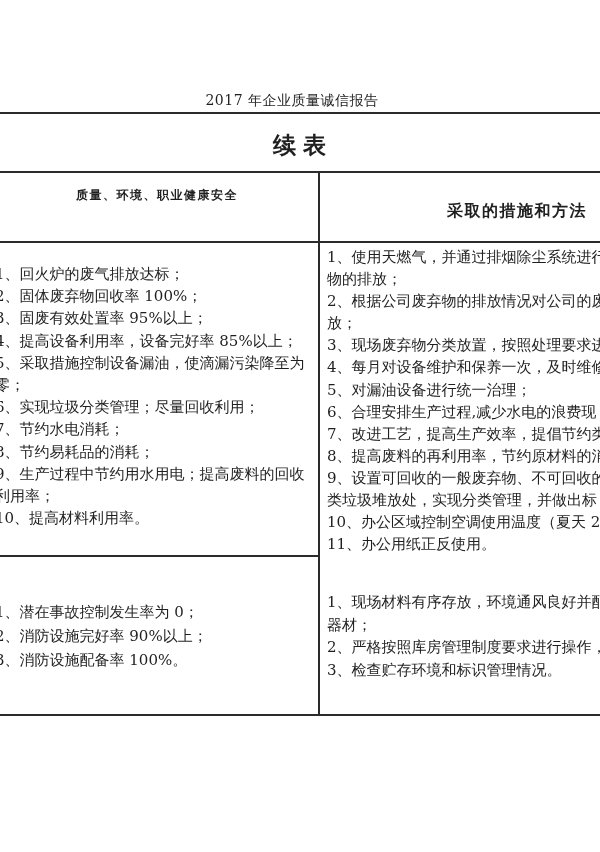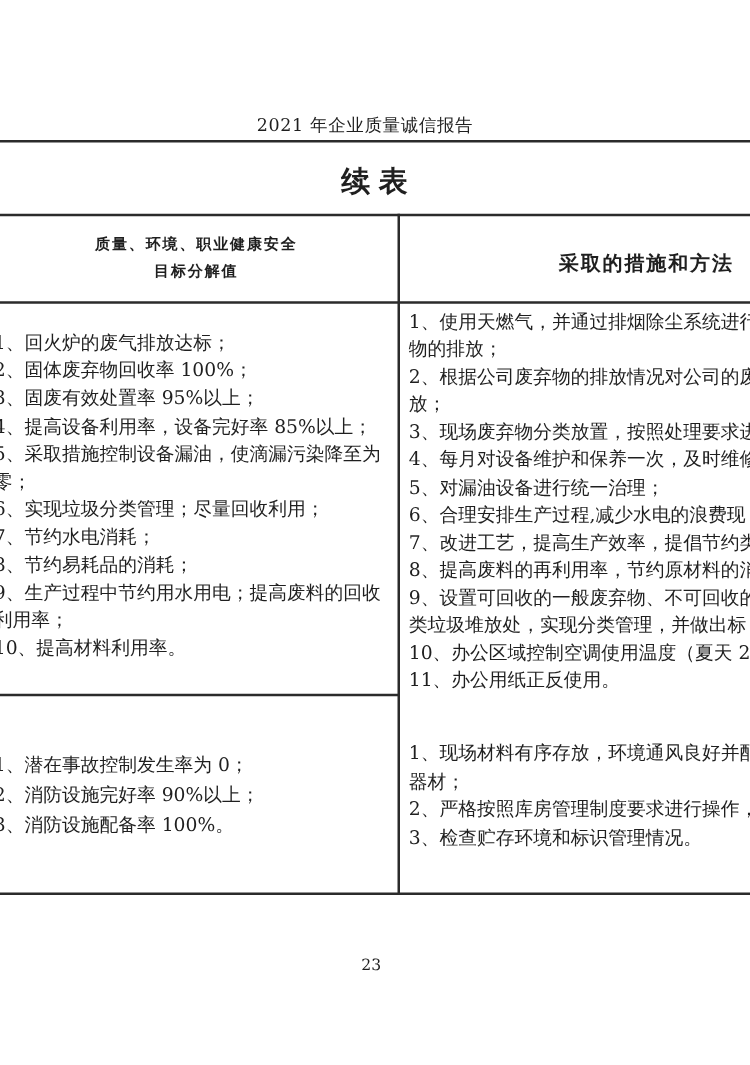--- a/index.html
+++ b/index.html
@@ -42,34 +42,33 @@
   .page-number {
     position:absolute; top:764px; left:0; width:594px;
     text-align:center; font-size:12.5px;
   }
 </style>
 </head>
 <body>
 
 <div class="page">
 
-  <div class="doc-header">2021 年企业质量诚信报告</div>
+  <div class="doc-header">2017 年企业质量诚信报告</div>
   <div class="rule" style="top:112px; left:0; width:600px; height:2px;"></div>
 
   <div class="table-title">续表</div>
 
   <div class="rule" style="top:171px; left:0; width:600px; height:2px;"></div>
   <div class="rule" style="top:241px; left:0; width:600px; height:2px;"></div>
   <div class="rule" style="top:555px; left:0; width:319px; height:2px;"></div>
   <div class="rule" style="top:714px; left:0; width:600px; height:2px;"></div>
   <div class="rule" style="top:171px; left:318px; width:2px; height:545px;"></div>
 
   <div class="th-left">
     <div>质量、环境、职业健康安全</div>
-    <div>目标分解值</div>
   </div>
   <div class="th-right">采取的措施和方法</div>
 
   <div class="cell r1-goals">
       <div class="tline">1、回火炉的废气排放达标；</div>
       <div class="tline">2、固体废弃物回收率 100%；</div>
       <div class="tline">3、固废有效处置率 95%以上；</div>
       <div class="tline">4、提高设备利用率，设备完好率 85%以上；</div>
       <div class="tline">5、采取措施控制设备漏油，使滴漏污染降至为</div>
       <div class="tline">零；</div>
@@ -102,15 +101,14 @@
       <div class="tline">2、消防设施完好率 90%以上；</div>
       <div class="tline">3、消防设施配备率 100%。</div>
     </div>
   <div class="cell r2-measures">
       <div class="tline">1、现场材料有序存放，环境通风良好并配</div>
       <div class="tline">器材；</div>
       <div class="tline">2、严格按照库房管理制度要求进行操作，</div>
       <div class="tline">3、检查贮存环境和标识管理情况。</div>
     </div>
 
-  <div class="page-number">23</div>
 
 </div>
 
 </body></html>

